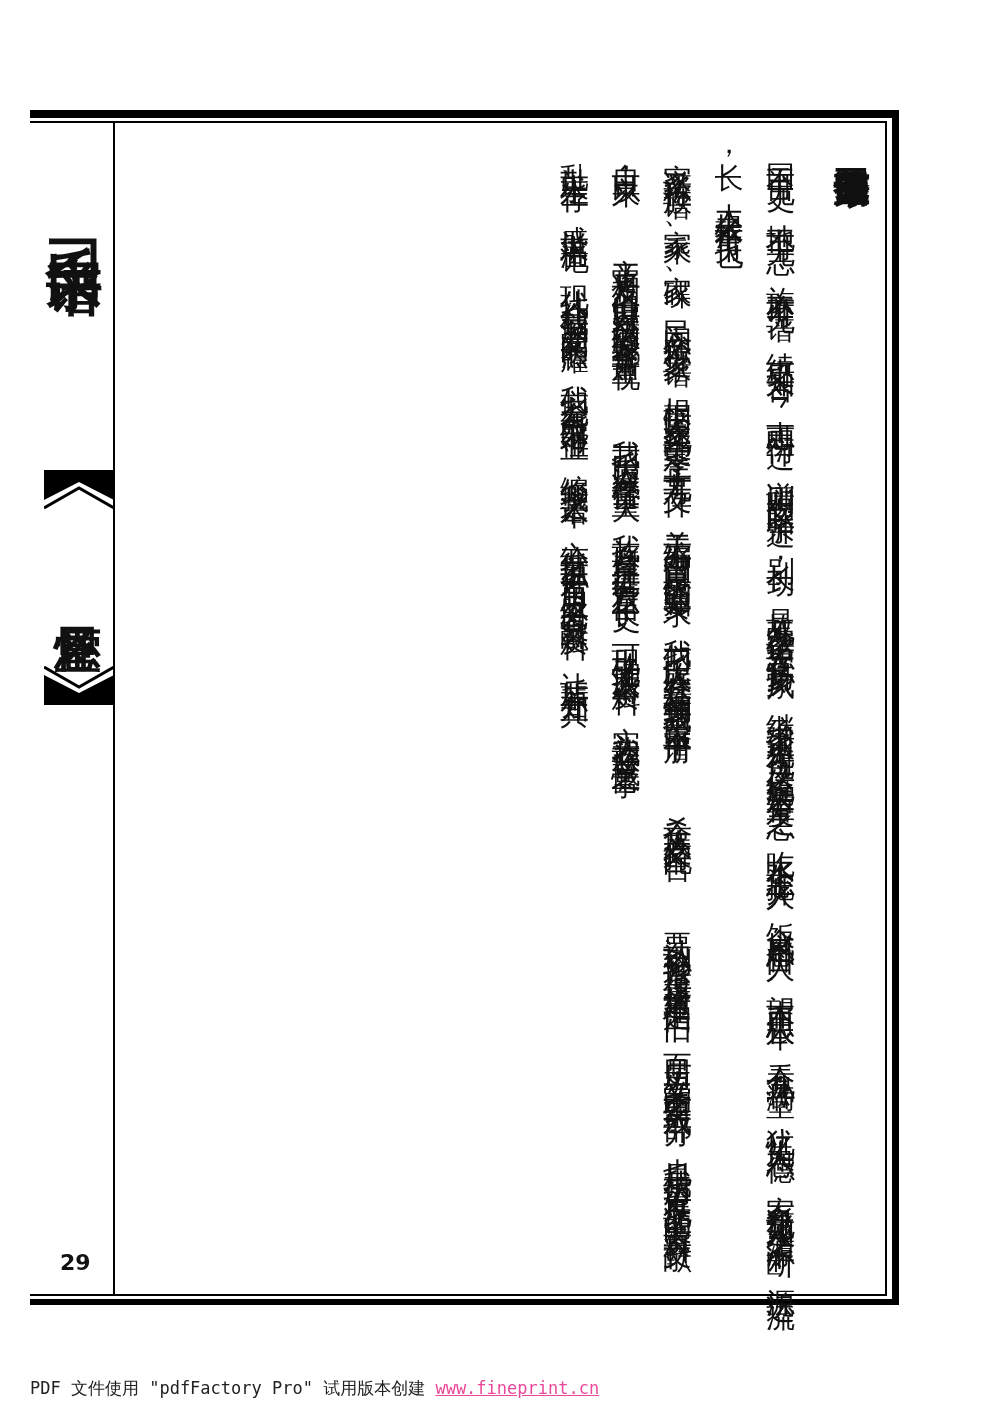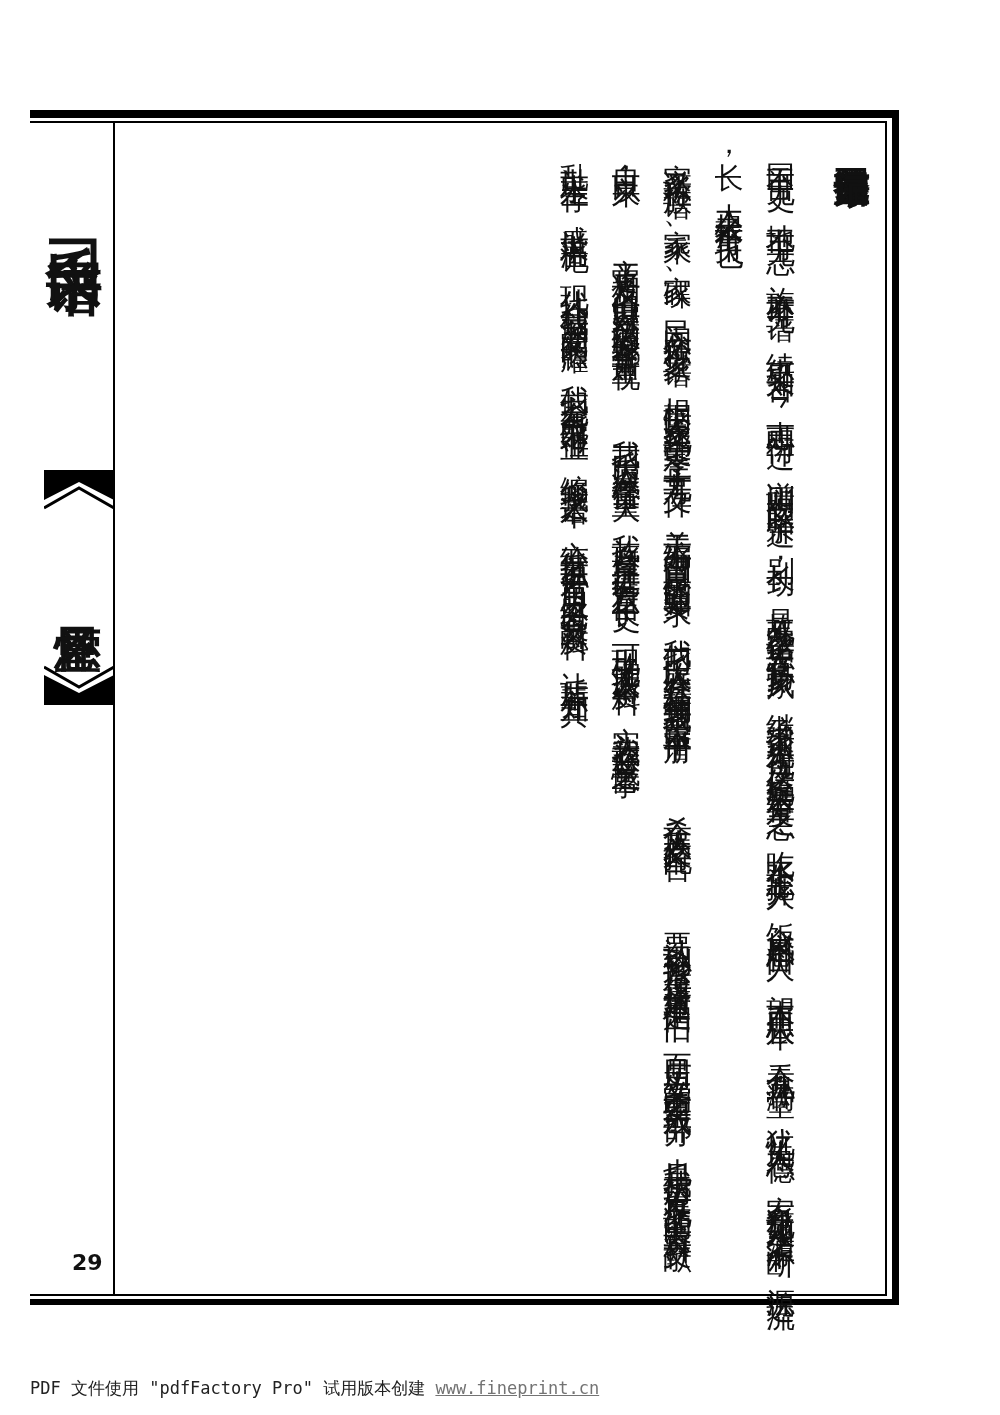--- a/index.html
+++ b/index.html
@@ -27,21 +27,21 @@
     position: absolute; left: 44px; top: 470px; width: 70px; height: 235px;
   }
   .banner svg { position: absolute; left: 0; top: 0; }
   .banner-text {
     position: absolute; left: 0; top: 44px; width: 70px; height: 150px;
     writing-mode: vertical-rl; text-orientation: upright;
     font-size: 46px; font-weight: 900; line-height: 70px;
     text-align: center; font-family: "DejaVu Sans", sans-serif;
   }
   .page-number {
-    position: absolute; left: 72px; top: 1250px; font-size: 22px;
+    position: absolute; left: 60px; top: 1250px; font-size: 22px;
     font-weight: bold; font-family: "DejaVu Sans", sans-serif;
   }
 
   .content {
     position: absolute; left: 118px; top: 140px; width: 760px; height: 1150px;
     writing-mode: vertical-rl;
   }
   .heading {
     font-size: 36px; font-weight: 900; line-height: 52px;
     margin-left: 20px; letter-spacing: 0px;
@@ -51,21 +51,21 @@
   .para {
     font-size: 29px; line-height: 51.5px; letter-spacing: 5.4px;
     text-orientation: upright; margin: 0; text-align: start;
     font-family: "DejaVu Sans", sans-serif; font-weight: normal;
   }
   .footer {
     position: absolute; left: 30px; top: 1377px;
     font-family: "DejaVu Sans Mono", "Liberation Mono", monospace;
     font-size: 17px; color: #222; white-space: pre;
   }
-  .footer a { color: #737373; text-decoration: underline; text-align: right; }
+  .footer a { color: #ec4899; text-decoration: underline; text-align: right; }
 </style>
 </head>
 <body>
 
 <div>
   <div class="bar top-thick"></div>
   <div class="bar top-thin"></div>
   <div class="bar right-thick"></div>
   <div class="bar right-thin"></div>
   <div class="bar bottom-thin"></div>

